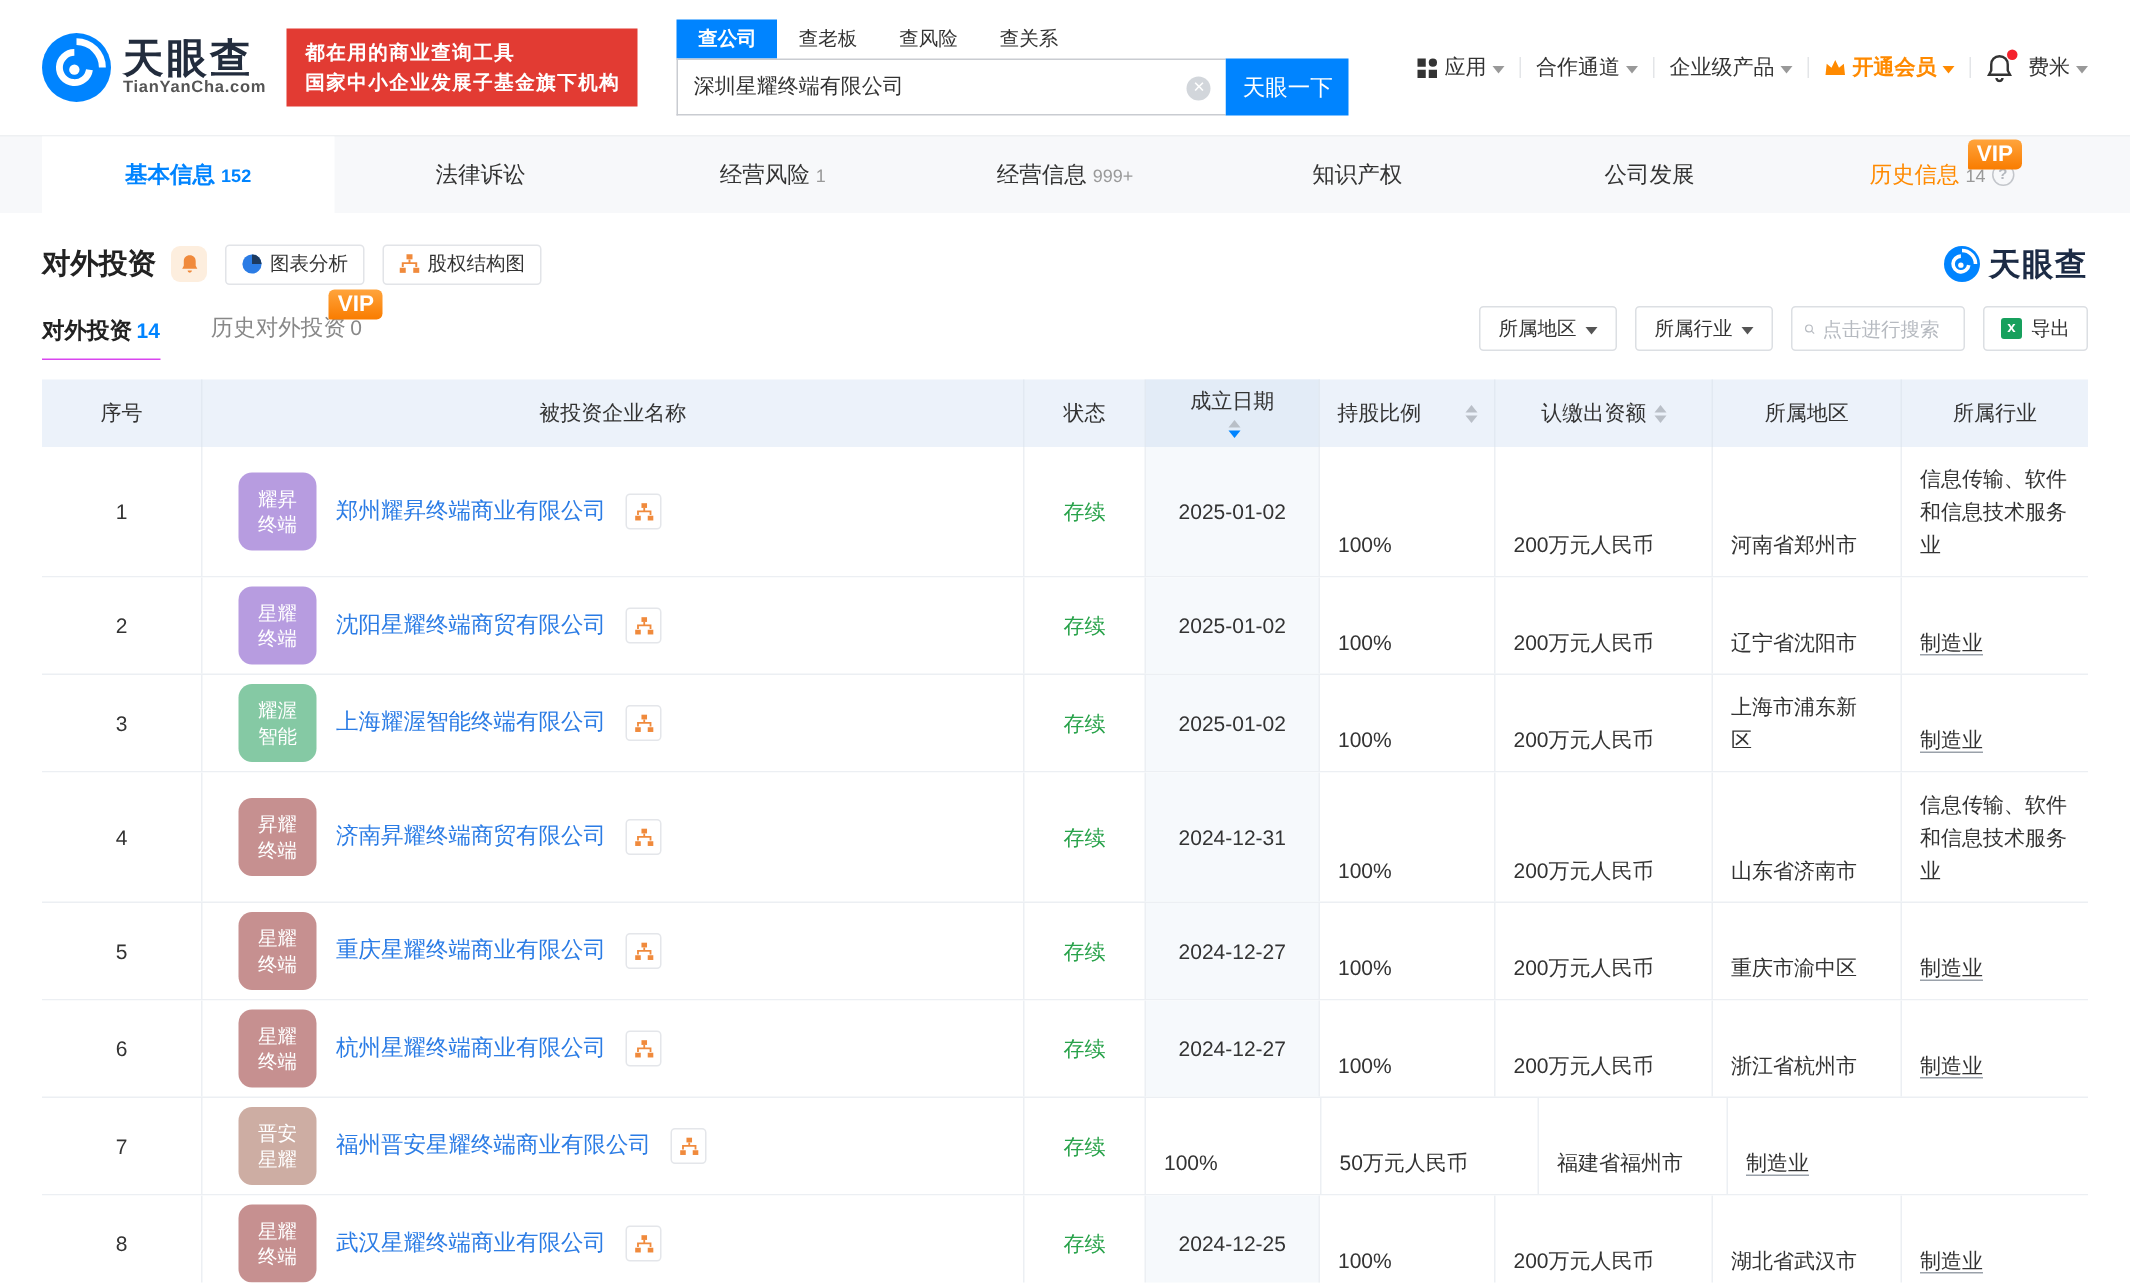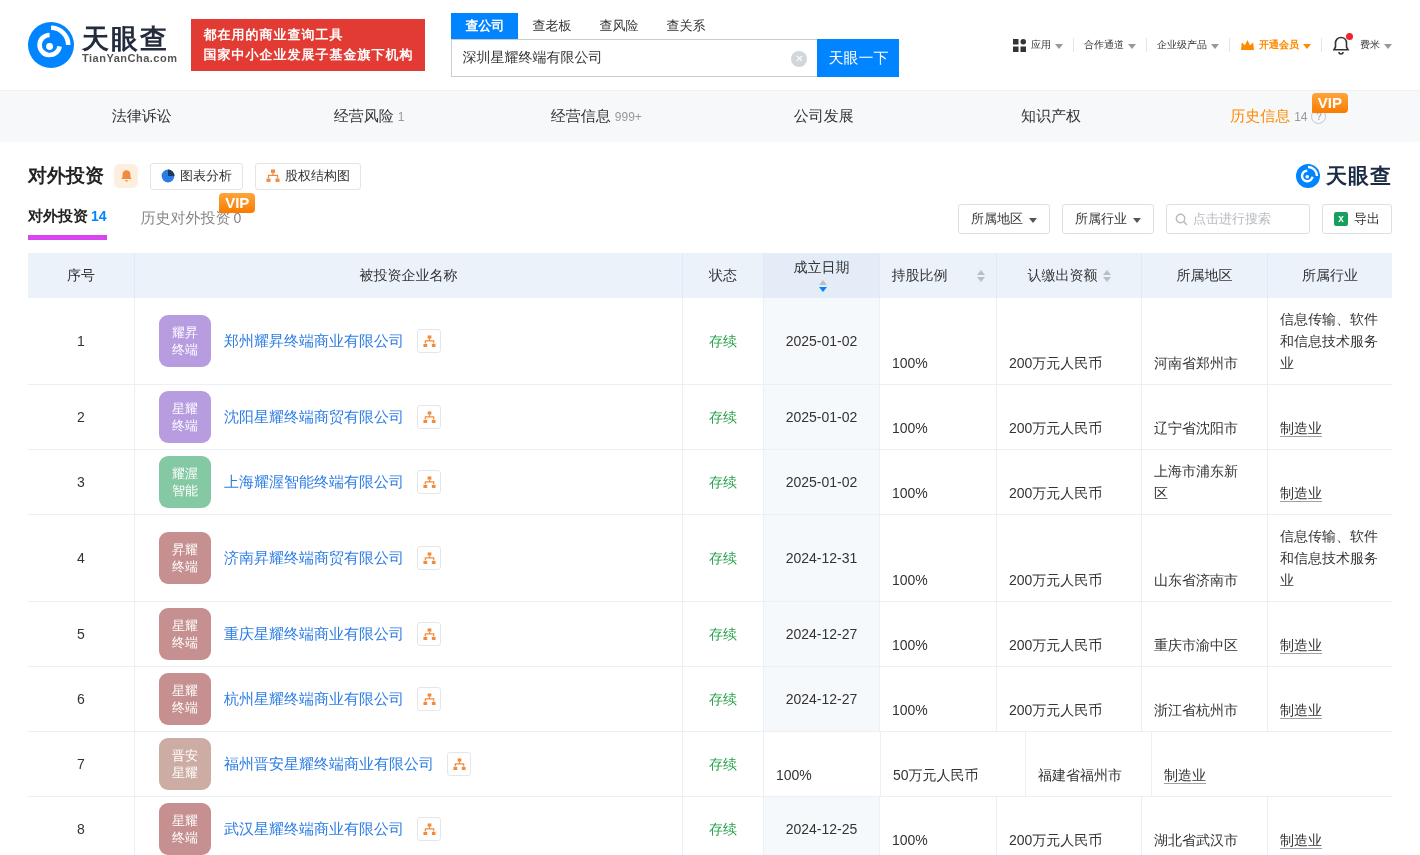--- a/index.html
+++ b/index.html
@@ -20,21 +20,21 @@
   .stab { font-size:13px; padding:4px 14px 4px; color:#333; cursor:pointer; }
   .stab.active { background:#0084ff; color:#fff; font-weight:bold; }
   .srow { display:flex; }
   .sinput { position:relative; width:366px; height:38px; border:1px solid #c9ccd1; border-right:none; background:#fff; }
   .sinput input { width:100%; height:100%; border:none; outline:none; font-size:14px; color:#333;
     padding:0 34px 0 10px; font-family:inherit; }
   .clear-ic { position:absolute; right:10px; top:11px; width:16px; height:16px; border-radius:50%;
     background:#d2d6db; color:#fff; font-size:10px; line-height:16px; text-align:center; cursor:pointer; }
   .sbtn { width:82px; height:38px; background:#0084ff; color:#fff; border:none; font-size:15px;
     cursor:pointer; font-family:inherit; }
-  .topnav { margin-left:auto; display:flex; align-items:center; gap:10px; font-size:10px; color:#333; white-space:nowrap; }
+  .topnav { margin-left:auto; display:flex; align-items:center; gap:10px; font-size:14px; color:#333; white-space:nowrap; }
   .navitem { display:flex; align-items:center; gap:4px; cursor:pointer; }
   .caret { width:0; height:0; border-left:4px solid transparent; border-right:4px solid transparent;
     border-top:5px solid #999; margin-top:2px; }
   .sep { width:1px; height:14px; background:#e3e5e8; }
   .vip-nav { color:#ff8a00; font-weight:bold; }
   .vip-nav .caret { border-top-color:#ff8a00; }
   .bell-wrap { position:relative; cursor:pointer; display:flex; }
   .red-dot { position:absolute; top:-3px; right:-3px; width:7px; height:7px; background:#f5222d; border-radius:50%; }
 
   
@@ -59,30 +59,30 @@
     display:flex; align-items:center; justify-content:center; cursor:pointer; }
   .tool-btn { margin-left:12px; height:27px; border:1px solid #e2e4e8; border-radius:3px; background:#fff;
     display:flex; align-items:center; gap:5px; padding:0 10px; font-size:13px; color:#333; cursor:pointer; font-family:inherit; }
   .wm-logo { margin-left:auto; display:flex; align-items:center; gap:6px; }
   .wm-logo .logo-swirl { width:24px; height:24px; }
   .wm-name { font-size:21px; font-weight:bold; color:#1c2b45; letter-spacing:1px; }
 
   .sub-row { margin-top:10px; display:flex; align-items:flex-end; height:38px; }
   .subtabs { display:flex; gap:34px; align-items:flex-end; height:100%; }
   .subtab { position:relative; font-size:15px; color:#888; padding-bottom:12px; cursor:pointer; }
-  .subtab.active { color:#222; font-weight:bold; border-bottom:5px solid #d946ef; padding-bottom:9px; }
+  .subtab.active { color:#222; font-weight:bold; border-bottom:1px solid #d946ef; padding-bottom:9px; }
   .subtab .cnt { font-size:14px; margin-left:3px; }
   .subtab.active .cnt { color:#0084ff; font-weight:bold; }
   .subtab .vipbadge { top:-16px; right:-14px; }
   .controls { margin-left:auto; display:flex; gap:12px; padding-bottom:6px; }
   .drop { height:30px; border:1px solid #dcdfe3; border-radius:3px; background:#fff; display:flex;
     align-items:center; gap:6px; padding:0 12px; font-size:13px; color:#333; cursor:pointer; font-family:inherit; }
   .drop .caret { border-top-color:#555; border-left-width:4px; border-right-width:4px; }
-  .minisearch { height:30px; width:144px; border:1px solid #dcdfe3; border-radius:3px; display:flex;
-    align-items:center; gap:5px; padding:0 8px; color:#b6bac0;font-family:Liberation Mono, monospace; }
+  .minisearch { height:30px; width:116px; border:1px solid #dcdfe3; border-radius:3px; display:flex;
+    align-items:center; gap:5px; padding:0 8px; color:#b6bac0; }
   .minisearch input { border:none; outline:none; width:86px; font-size:13px; font-family:inherit; }
   .minisearch input::placeholder { color:#b6bac0; }
   .export { height:30px; border:1px solid #dcdfe3; border-radius:3px; background:#fff; display:flex;
     align-items:center; gap:6px; padding:0 11px; font-size:13px; color:#333; cursor:pointer; font-family:inherit; }
   .xls { width:14px; height:14px; background:#17a05d; border-radius:2px; color:#fff; font-size:10px;
     font-weight:bold; line-height:14px; text-align:center; }
 
   
   .table { margin-top:13px; }
   .tr { display:flex; border-bottom:1px solid #eceff3; background:#fff; }
@@ -193,36 +193,40 @@
       <span class="red-dot"></span>
     </span>
     <span class="navitem">
       <span>费米</span>
         <i class="caret"></i>
     </span>
   </div>
 </div>
 
 <div class="page-tabs">
+  <div class="ptab active">
+    <span>基本信息</span>
+    <span class="cnt">152</span>
+  </div>
   <div class="ptab">
     <span>法律诉讼</span>
   </div>
   <div class="ptab">
     <span>经营风险</span>
     <span class="cnt">1</span>
   </div>
   <div class="ptab">
     <span>经营信息</span>
     <span class="cnt">999+</span>
   </div>
   <div class="ptab">
+    <span>知识产权</span>
+  </div>
+  <div class="ptab">
     <span>公司发展</span>
-  </div>
-  <div class="ptab">
-    <span>知识产权</span>
   </div>
   <div class="ptab vip-tab">
     <span class="vipbadge">VIP</span>
     <span>历史信息</span>
     <span class="cnt">14</span>
     <span class="helpq">?</span>
   </div>
 </div>
 
 <div class="content">

